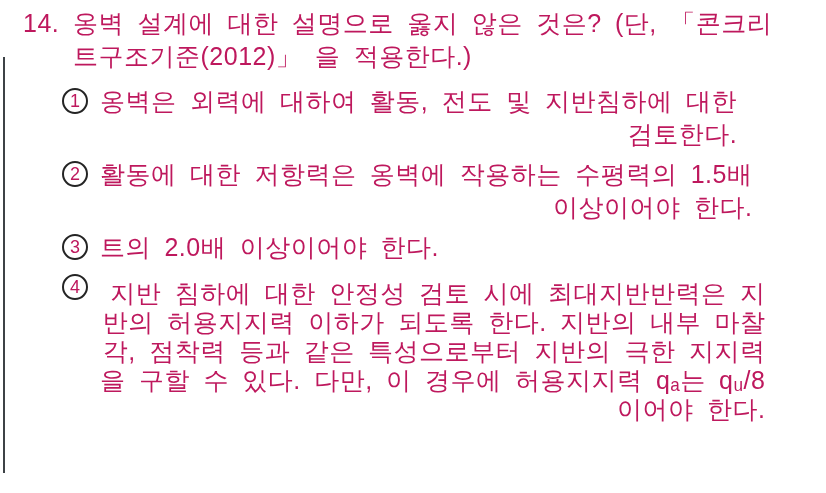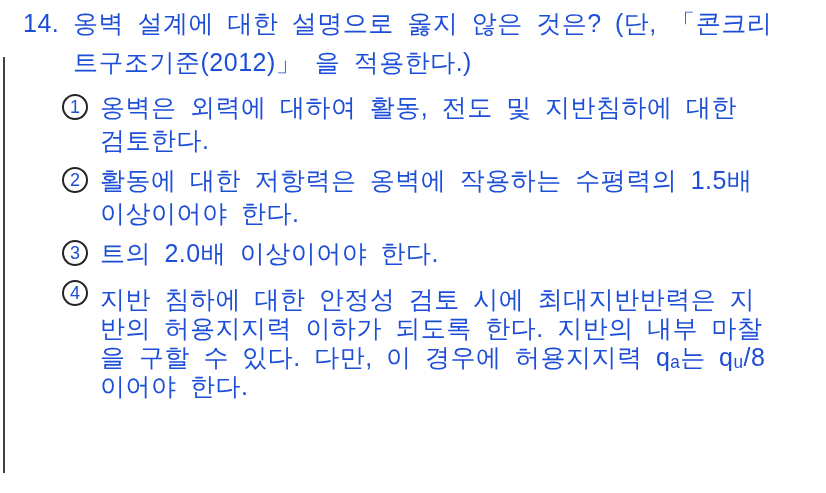--- a/index.html
+++ b/index.html
@@ -5,21 +5,21 @@
   html, body {
     margin: 0;
     padding: 0;
     background: #ffffff;
   }
   .page {
     position: relative;
     width: 826px;
     height: 473px;
     background: #ffffff;
-    color: #1d4ed8;
+    color: #be185d;
     font-family: "Liberation Sans", "DejaVu Sans", sans-serif;
     font-size: 25px;
     overflow: hidden;
     letter-spacing: 0.5px;
     word-spacing: 6px;
   }
   .left-rule {
     position: absolute;
     left: 3px;
     top: 57px;
@@ -33,21 +33,21 @@
     margin-top: 8px;
     line-height: 30px;
     white-space: nowrap;
   }
   .q-num {
     flex: 0 0 50px;
     width: 50px;
   }
   .q-line-cont {
     padding-left: 73px;
-    margin-top: 9px;
+    margin-top: 3px;
     line-height: 30px;
     white-space: nowrap;
   }
   .options {
     margin-top: 14px;
   }
   .option {
     display: flex;
     align-items: flex-start;
     padding-left: 62px;
@@ -70,20 +70,21 @@
   }
   .opt-lines {
     line-height: 33px;
   }
   .option-4 .opt-lines {
     line-height: 29px;
     margin-top: 8px;
   }
   .opt-line {
     white-space: nowrap;
+    text-align: right;
   }
 </style>
 </head>
 <body>
 
 <div class="page">
 
   <div class="left-rule"></div>
 
   <div>
@@ -117,20 +118,21 @@
       <div class="opt-lines">
         <div class="opt-line">트의 2.0배 이상이어야 한다.</div>
       </div>
     </div>
 
     <div class="option option-4">
       <span class="marker">4</span>
       <div class="opt-lines">
         <div class="opt-line">지반 침하에 대한 안정성 검토 시에 최대지반반력은 지</div>
         <div class="opt-line">반의 허용지지력 이하가 되도록 한다. 지반의 내부 마찰</div>
+        <div class="opt-line">각, 점착력 등과 같은 특성으로부터 지반의 극한 지지력</div>
         <div class="opt-line">을 구할 수 있다. 다만, 이 경우에 허용지지력 qₐ는 qᵤ/8</div>
         <div class="opt-line">이어야 한다.</div>
       </div>
     </div>
 
   </div>
 
 </div>
 
 </body></html>

